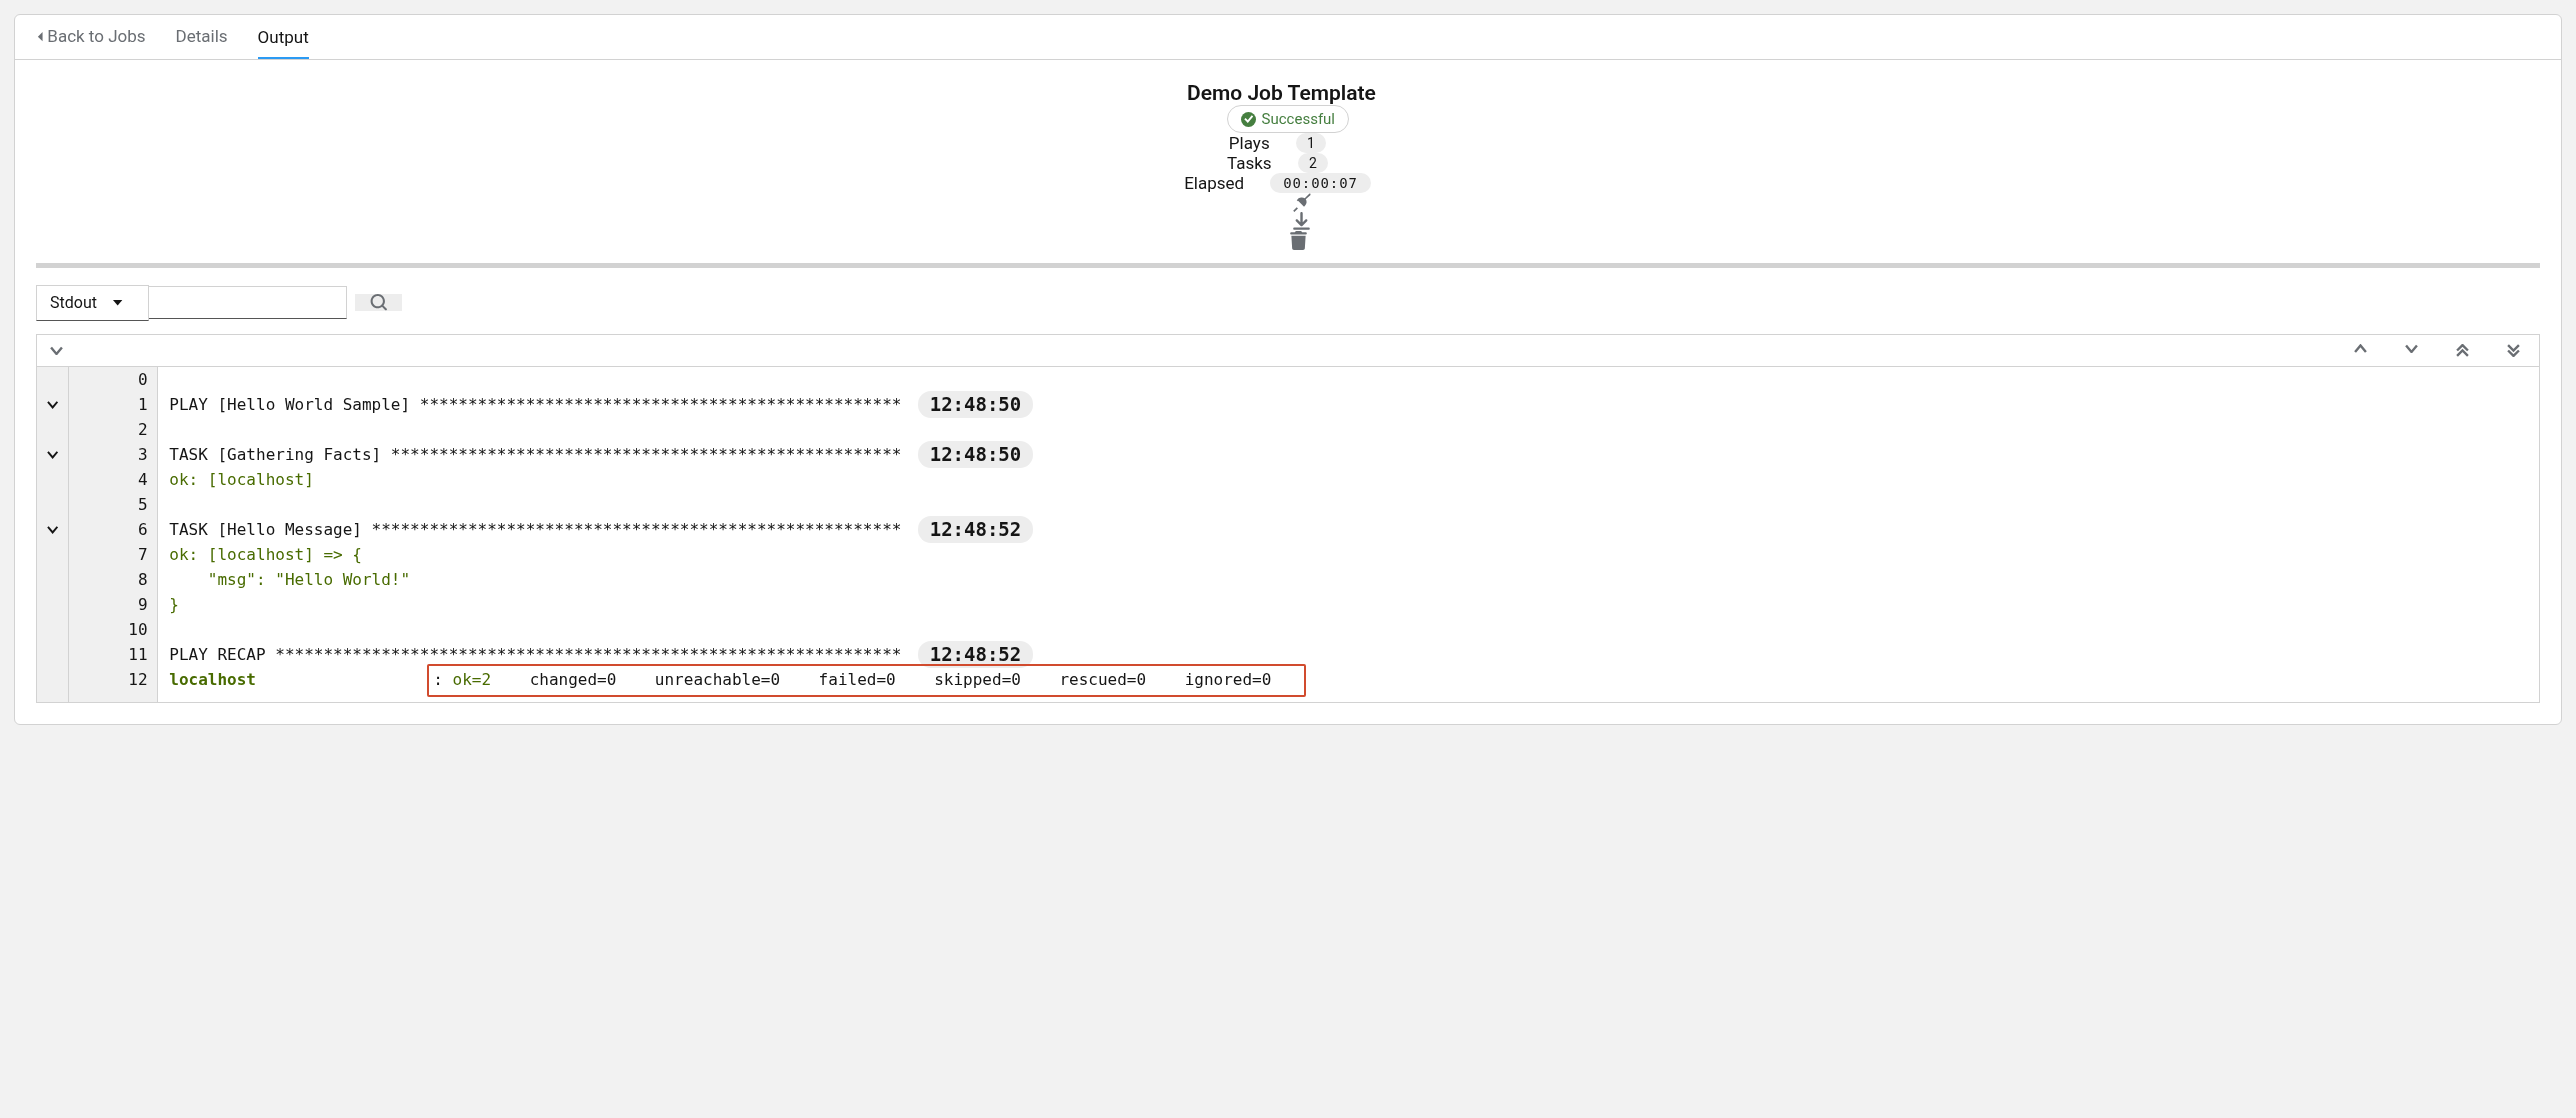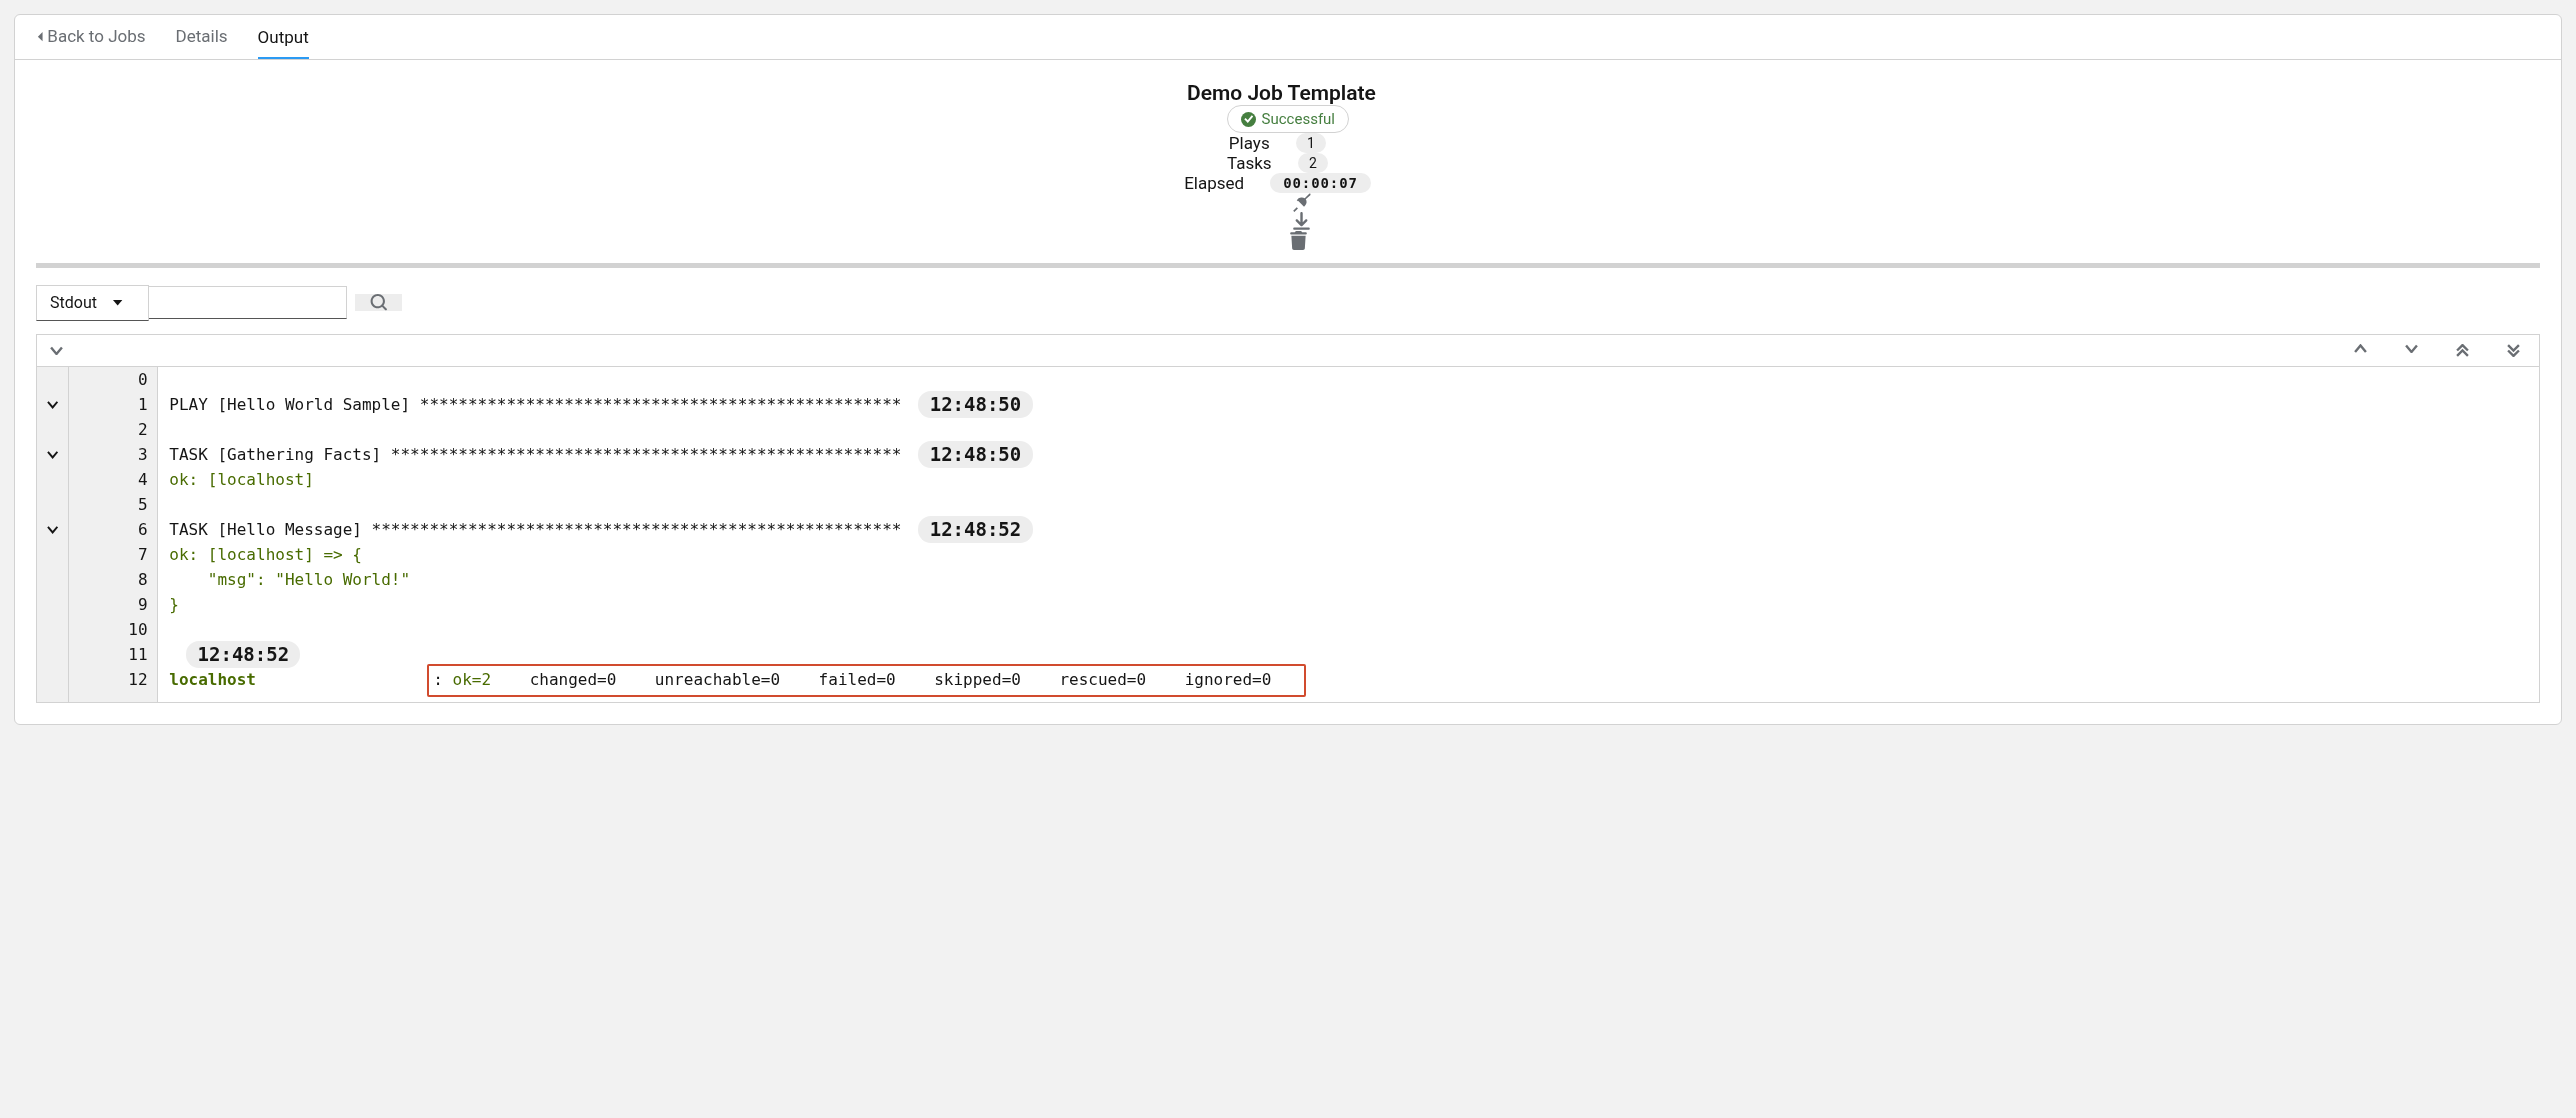--- a/index.html
+++ b/index.html
@@ -69,21 +69,20 @@
       font-size: 14px;
       color: #151515;
     }
     .elapsed-pill {
       background: #ededed;
       border-radius: 13px;
       padding: 1.9px 13px;
       font-size: 14px;
       font-family: "Menlo", "Consolas", monospace;
       letter-spacing: 0.9px;
-      font-weight: bold;
     }
     .icon-btn { color: #6a6e73; cursor: pointer; margin-left: 26px; display: inline-flex; }
     .icon-btn svg { width: 19px; height: 19px; fill: #6a6e73; }
     .divider-bar {
       height: 4.7px;
       background: #d2d2d2;
       margin: 0 21px 17px 21px;
     }
     .search-row {
       display: flex;
@@ -331,20 +330,20 @@
           <div class="code-line"><span>PLAY [Hello World Sample] **************************************************</span><span class="time-pill">12:48:50</span></div>
           <div class="code-line"></div>
           <div class="code-line"><span>TASK [Gathering Facts] *****************************************************</span><span class="time-pill">12:48:50</span></div>
           <div class="code-line"><span class="green">ok: [localhost]</span></div>
           <div class="code-line"></div>
           <div class="code-line"><span>TASK [Hello Message] *******************************************************</span><span class="time-pill">12:48:52</span></div>
           <div class="code-line"><span class="green">ok: [localhost] =&gt; {</span></div>
           <div class="code-line"><span class="green">    "msg": "Hello World!"</span></div>
           <div class="code-line"><span class="green">}</span></div>
           <div class="code-line"></div>
-          <div class="code-line"><span class="time-pill">12:48:52</span></div>
+          <div class="code-line"><span>PLAY RECAP *****************************************************************</span><span class="time-pill">12:48:52</span></div>
           <div class="code-line" id="recap-row"><span class="green" style="min-width: 264px; display: inline-block; font-weight: bold;">localhost</span><span>: </span><span class="green">ok=2</span><span>    changed=0    unreachable=0    failed=0    skipped=0    rescued=0    ignored=0   </span></div>
         </div>
     </div>
   </div>
 
 </div>
 
 
 </body></html>

